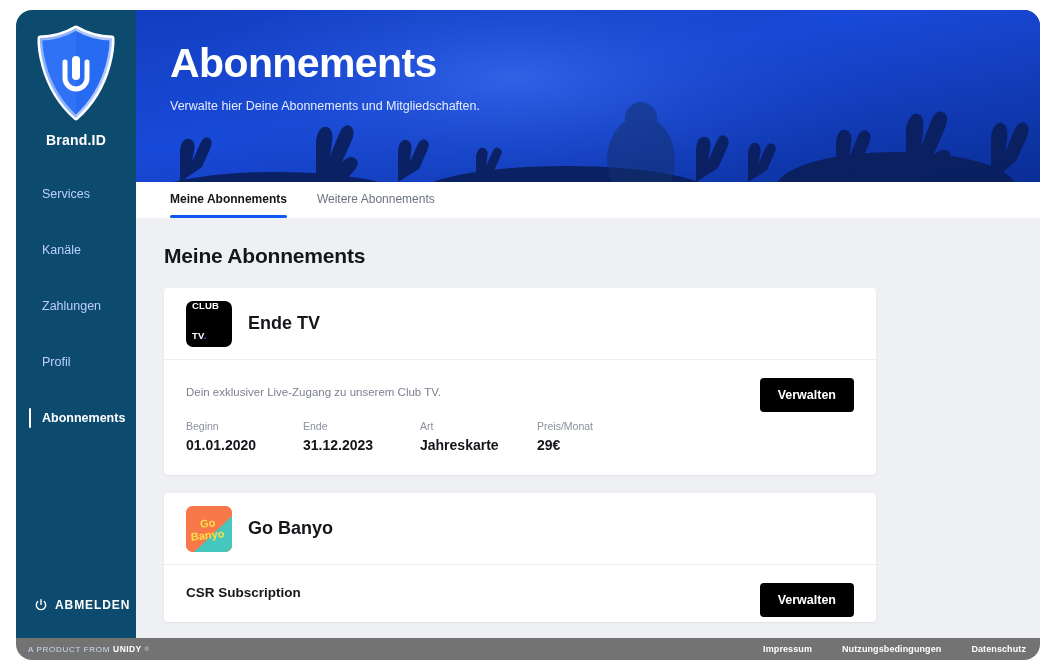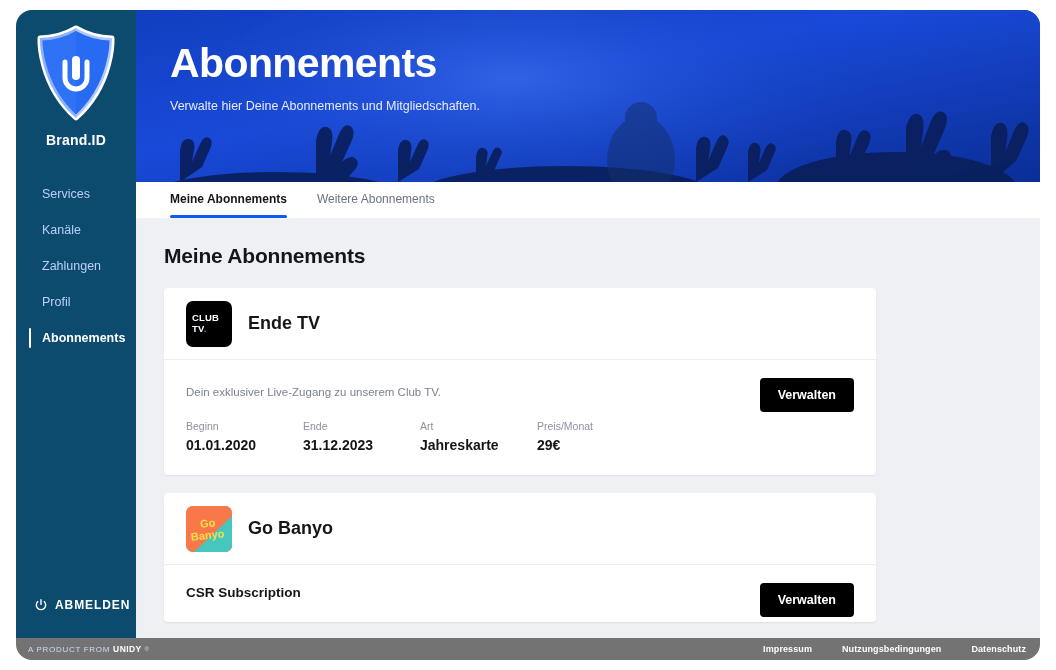--- a/index.html
+++ b/index.html
@@ -59,20 +59,21 @@
     font-size: 14px;
     font-weight: bold;
     letter-spacing: .2px;
     color: #ffffff;
   }
 
   .nav-list {
     margin-top: 28px;
     display: flex;
     flex-direction: column;
+    gap: 20px;
   }
   .nav-item {
     position: relative;
     height: 36px;
     display: flex;
     align-items: center;
     padding-left: 26px;
     font-size: 12.5px;
     color: #bcd0fb;
     cursor: pointer;
@@ -306,26 +307,27 @@
     cursor: pointer;
     letter-spacing: .1px;
   }
 
   
   .clubtv {
     background: #000000;
     color: #ffffff;
     display: flex;
     flex-direction: column;
-    justify-content: center;
+    justify-content: flex-start;
     padding-left: 6px;
     font-size: 9.5px;
     font-weight: bold;
     line-height: 1.12;
     letter-spacing: .2px;
+    gap: 20px;
   }
   .clubtv .dot { color: #2f7bf5; }
 
   
   .gobanyo { background: #f8784a; }
 </style>
 </head>
 <body>
 
 <div id="app-window">

